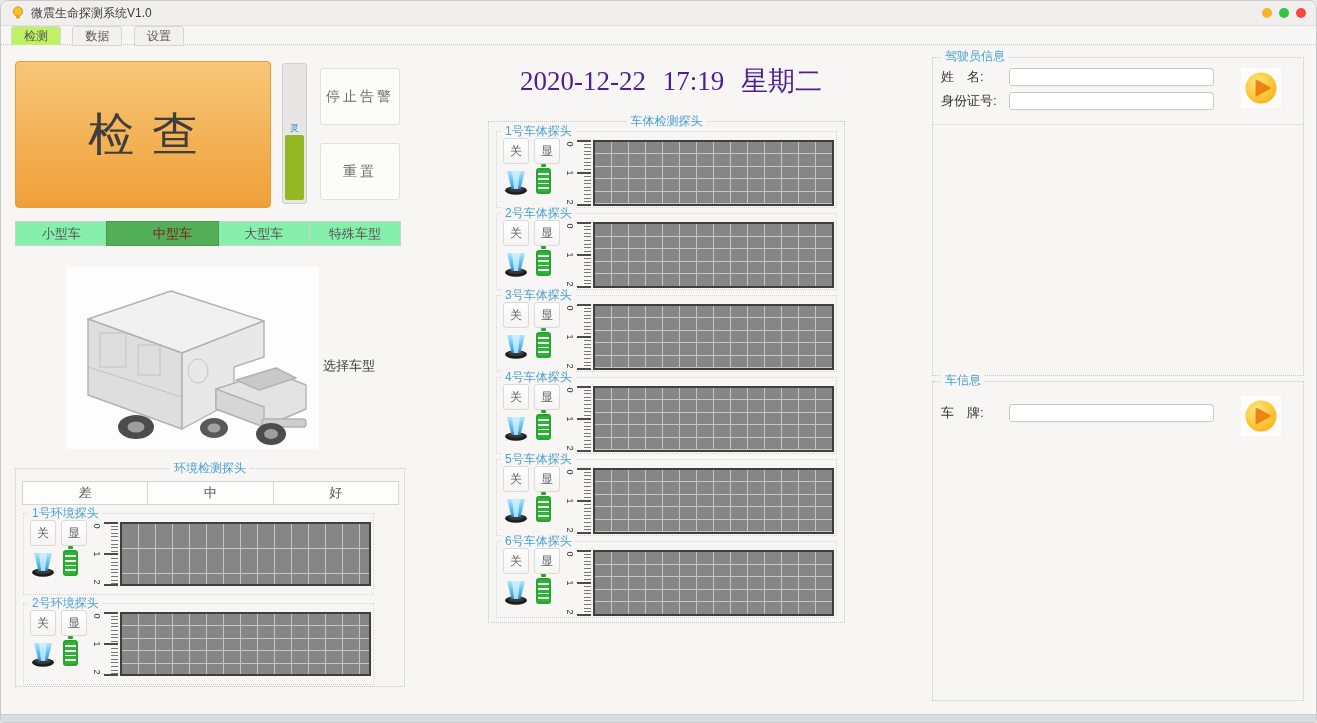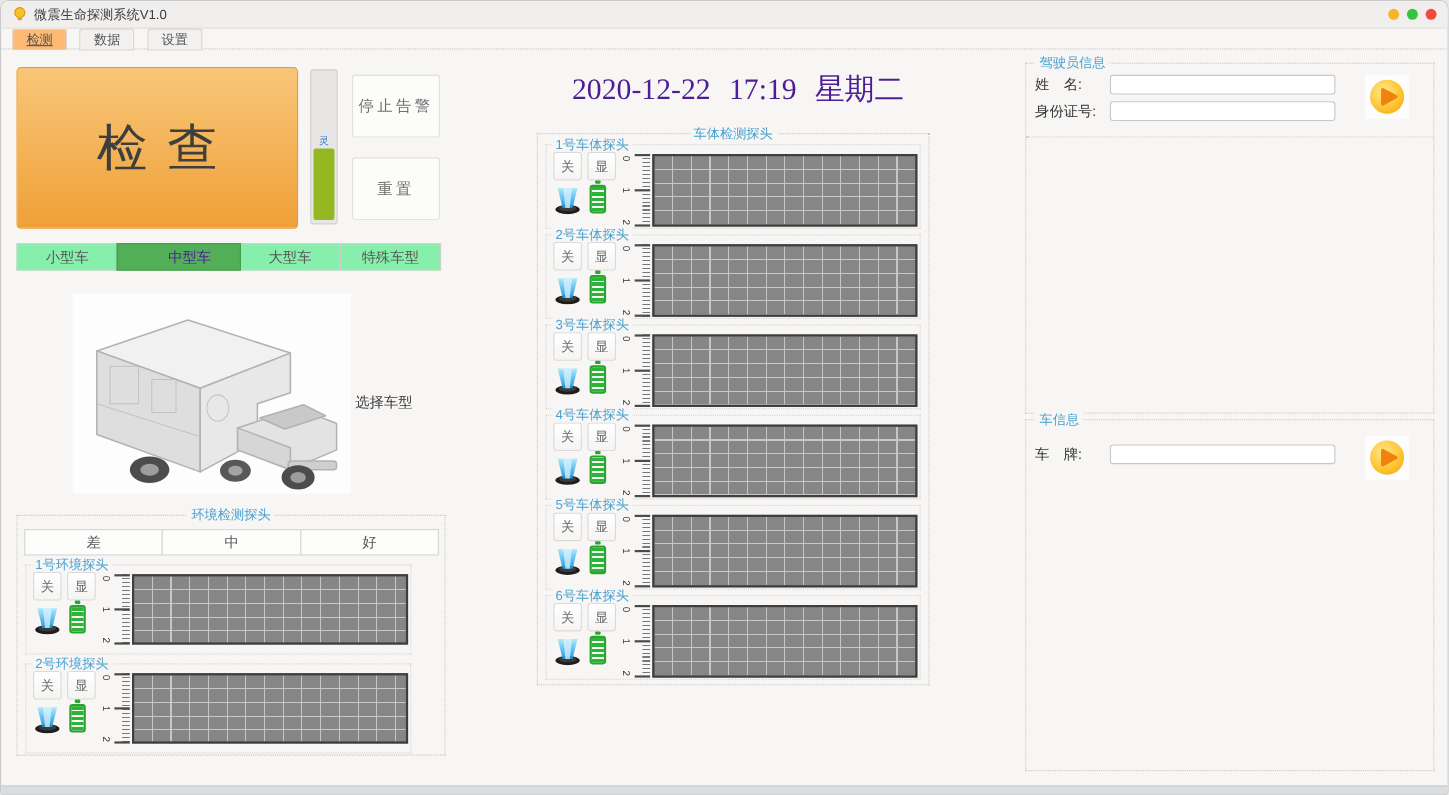--- a/index.html
+++ b/index.html
@@ -25,21 +25,21 @@
   .tabbar {
     position:absolute; left:0; top:25px; width:100%; height:19px;
     border-bottom:1px dotted #c5c5c5; padding-left:10px;
   }
   .tab {
     display:inline-block; height:20px; line-height:18px; padding:0 12px;
     margin-right:7px; font-size:12px; color:#555;
     background:#f3f1f0; border:1px solid #d8d6d4; border-radius:3px 3px 0 0;
     position:relative; cursor:default;
   }
-  .tab.active { background:#fdba74; border-bottom-color:#f9f8f7; z-index:2;text-decoration:underline; }
+  .tab.active { background:#bef264; border-bottom-color:#f9f8f7; z-index:2; }
   
   .check-btn {
     position:absolute; left:14px; top:60px; width:256px; height:147px;
     background:linear-gradient(to bottom,#f8c678,#efa038);
     border:1px solid #e89c33; border-radius:4px;
     font-family:"Liberation Serif", serif; font-size:46px; color:#3e3e3e;
     letter-spacing:18px; text-indent:18px;
     display:flex; align-items:center; justify-content:center; cursor:pointer;text-align:center;
   }
   .slider {
@@ -58,31 +58,31 @@
     position:absolute; left:319px; width:80px; height:57px;
     background:#fcfcfb; border:1px solid #e3e1df; border-radius:3px;
     font-size:14px; color:#6e6e6e; letter-spacing:3px; cursor:pointer;
   }
   .side-btn.stop { top:67px; } .side-btn.reset { top:142px; }
   .vehicle-types { position:absolute; left:14px; top:220px; width:385px; display:flex; }
   .vtype {
     flex:1; height:25px; background:#86efac; border:1px solid #d2d0ce;
     font-size:13px; color:#555; cursor:pointer; margin-right:-1px;
   }
-  .vtype.selected { background:#53ae58; border-color:#479c4c; color:#4c1d95; z-index:1; position:relative;padding-left:20px; }
+  .vtype.selected { background:#53ae58; border-color:#479c4c; color:#7f1d1d; z-index:1; position:relative;padding-left:20px; }
   .truck-box { position:absolute; left:65px; top:266px; width:253px; height:182px; background:#fdfdfd; }
   .select-hint { position:absolute; left:322px; top:356px; font-size:13px; color:#3c3c3c; }
   
   .group { position:absolute; border:1px dotted #c8c7c5; }
   .group-title {
     position:absolute; top:-8px; font-size:12px; line-height:14px; color:#4aa0cf;
     background:#f7f6f5; padding:0 4px; white-space:nowrap;
   }
   .group-title.center { left:50%; transform:translateX(-50%); }
-  .group-title.left { left:8px; }
+  .group-title.left { left:8px;font-family:Liberation Mono, monospace; }
   .env-group { left:14px; top:467px; width:390px; height:219px; }
   .level-row { display:flex; margin:12px 6px 8px 6px; }
   .level-btn {
     flex:1; height:24px; background:#fdfdfc; border:1px solid #d6d4d2;
     font-size:13px; color:#555; cursor:pointer; margin-right:-1px;
   }
   .body-group { left:487px; top:120px; width:357px; height:502px; padding:9px 7px 0 7px; }
   .env-rows { padding:0 30px 0 7px; }
   
   .probe-row {

